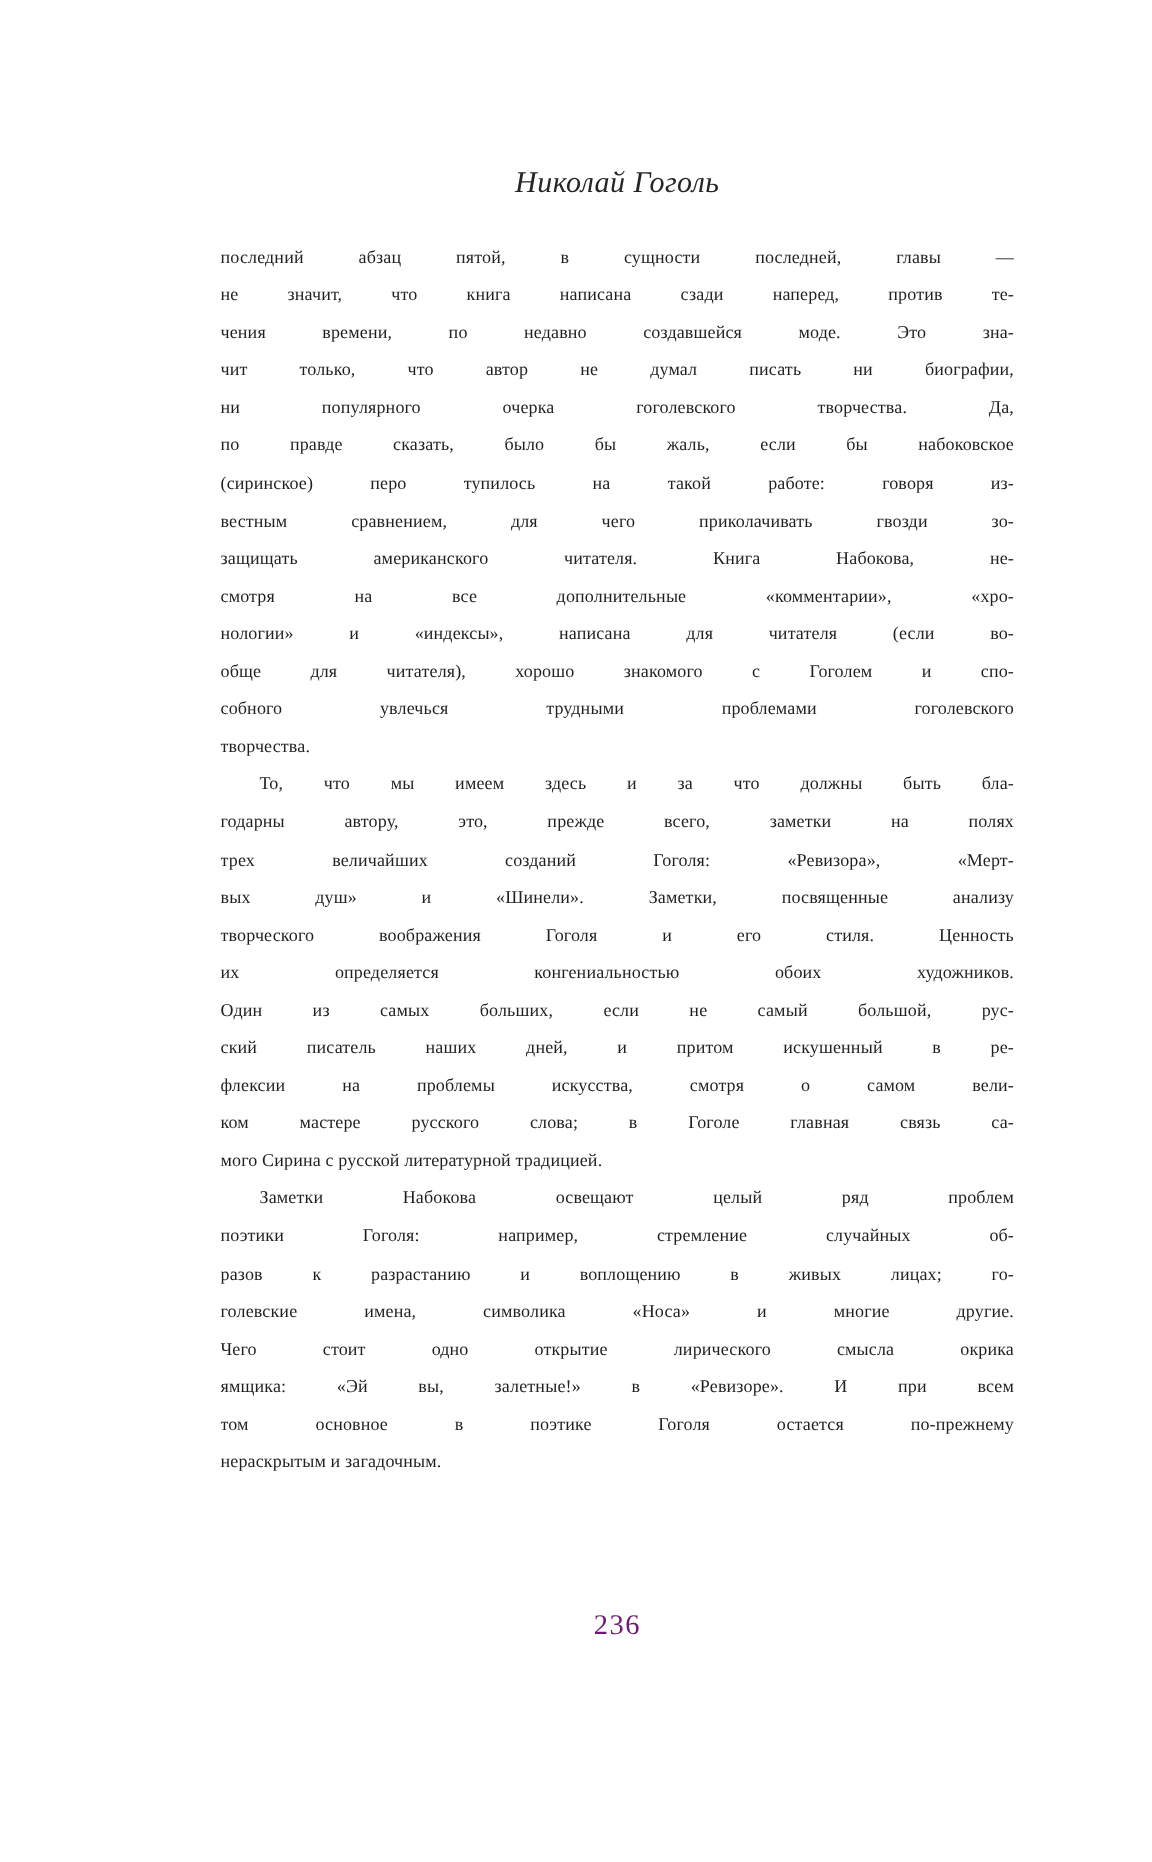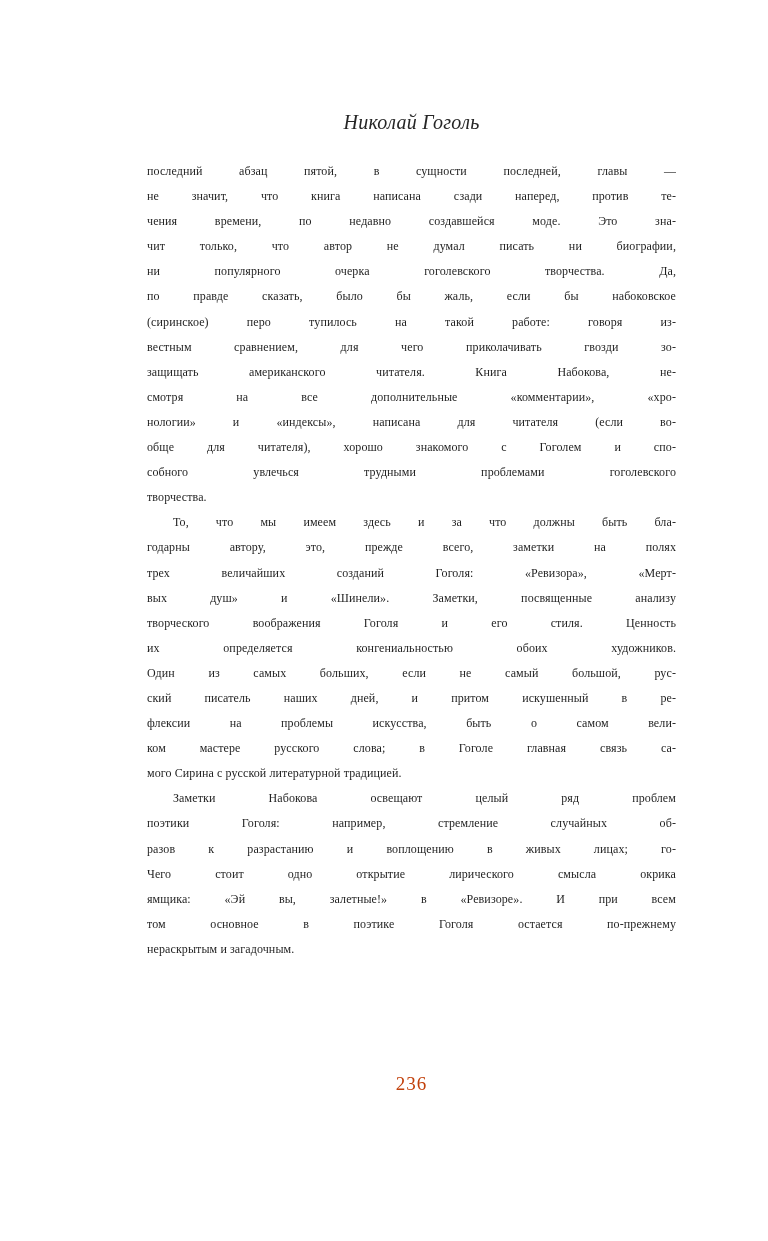--- a/index.html
+++ b/index.html
@@ -52,21 +52,21 @@
   }
   .page-number {
     position: absolute;
     left: 147px;
     top: 1059px;
     width: 529px;
     text-align: center;
     font-size: 19px;
     line-height: 26px;
     letter-spacing: 1px;
-    color: #c2410c;
+    color: #701a75;
   }
 </style>
 </head>
 <body>
 
 <div class="page">
 
   <div class="running-header">Николай Гоголь</div>
 
   <div class="body-text">
@@ -90,29 +90,30 @@
 
     <div>
       <div class="line first-indent">То, что мы имеем здесь и за что должны быть бла-</div>
       <div class="line">годарны автору, это, прежде всего, заметки на полях</div>
       <div class="line">трех величайших созданий Гоголя: «Ревизора», «Мерт-</div>
       <div class="line">вых душ» и «Шинели». Заметки, посвященные анализу</div>
       <div class="line">творческого воображения Гоголя и его стиля. Ценность</div>
       <div class="line">их определяется конгениальностью обоих художников.</div>
       <div class="line">Один из самых больших, если не самый большой, рус-</div>
       <div class="line">ский писатель наших дней, и притом искушенный в ре-</div>
-      <div class="line">флексии на проблемы искусства, быть о самом вели-</div>
+      <div class="line">флексии на проблемы искусства, смотря о самом вели-</div>
       <div class="line">ком мастере русского слова; в Гоголе главная связь са-</div>
       <div class="line para-end">мого Сирина с русской литературной традицией.</div>
     </div>
 
     <div>
       <div class="line first-indent">Заметки Набокова освещают целый ряд проблем</div>
       <div class="line">поэтики Гоголя: например, стремление случайных об-</div>
       <div class="line">разов к разрастанию и воплощению в живых лицах; го-</div>
+      <div class="line">голевские имена, символика «Носа» и многие другие.</div>
       <div class="line">Чего стоит одно открытие лирического смысла окрика</div>
       <div class="line">ямщика: «Эй вы, залетные!» в «Ревизоре». И при всем</div>
       <div class="line">том основное в поэтике Гоголя остается по-прежнему</div>
       <div class="line para-end">нераскрытым и загадочным.</div>
     </div>
 
   </div>
 
   <div class="page-number">236</div>
 

